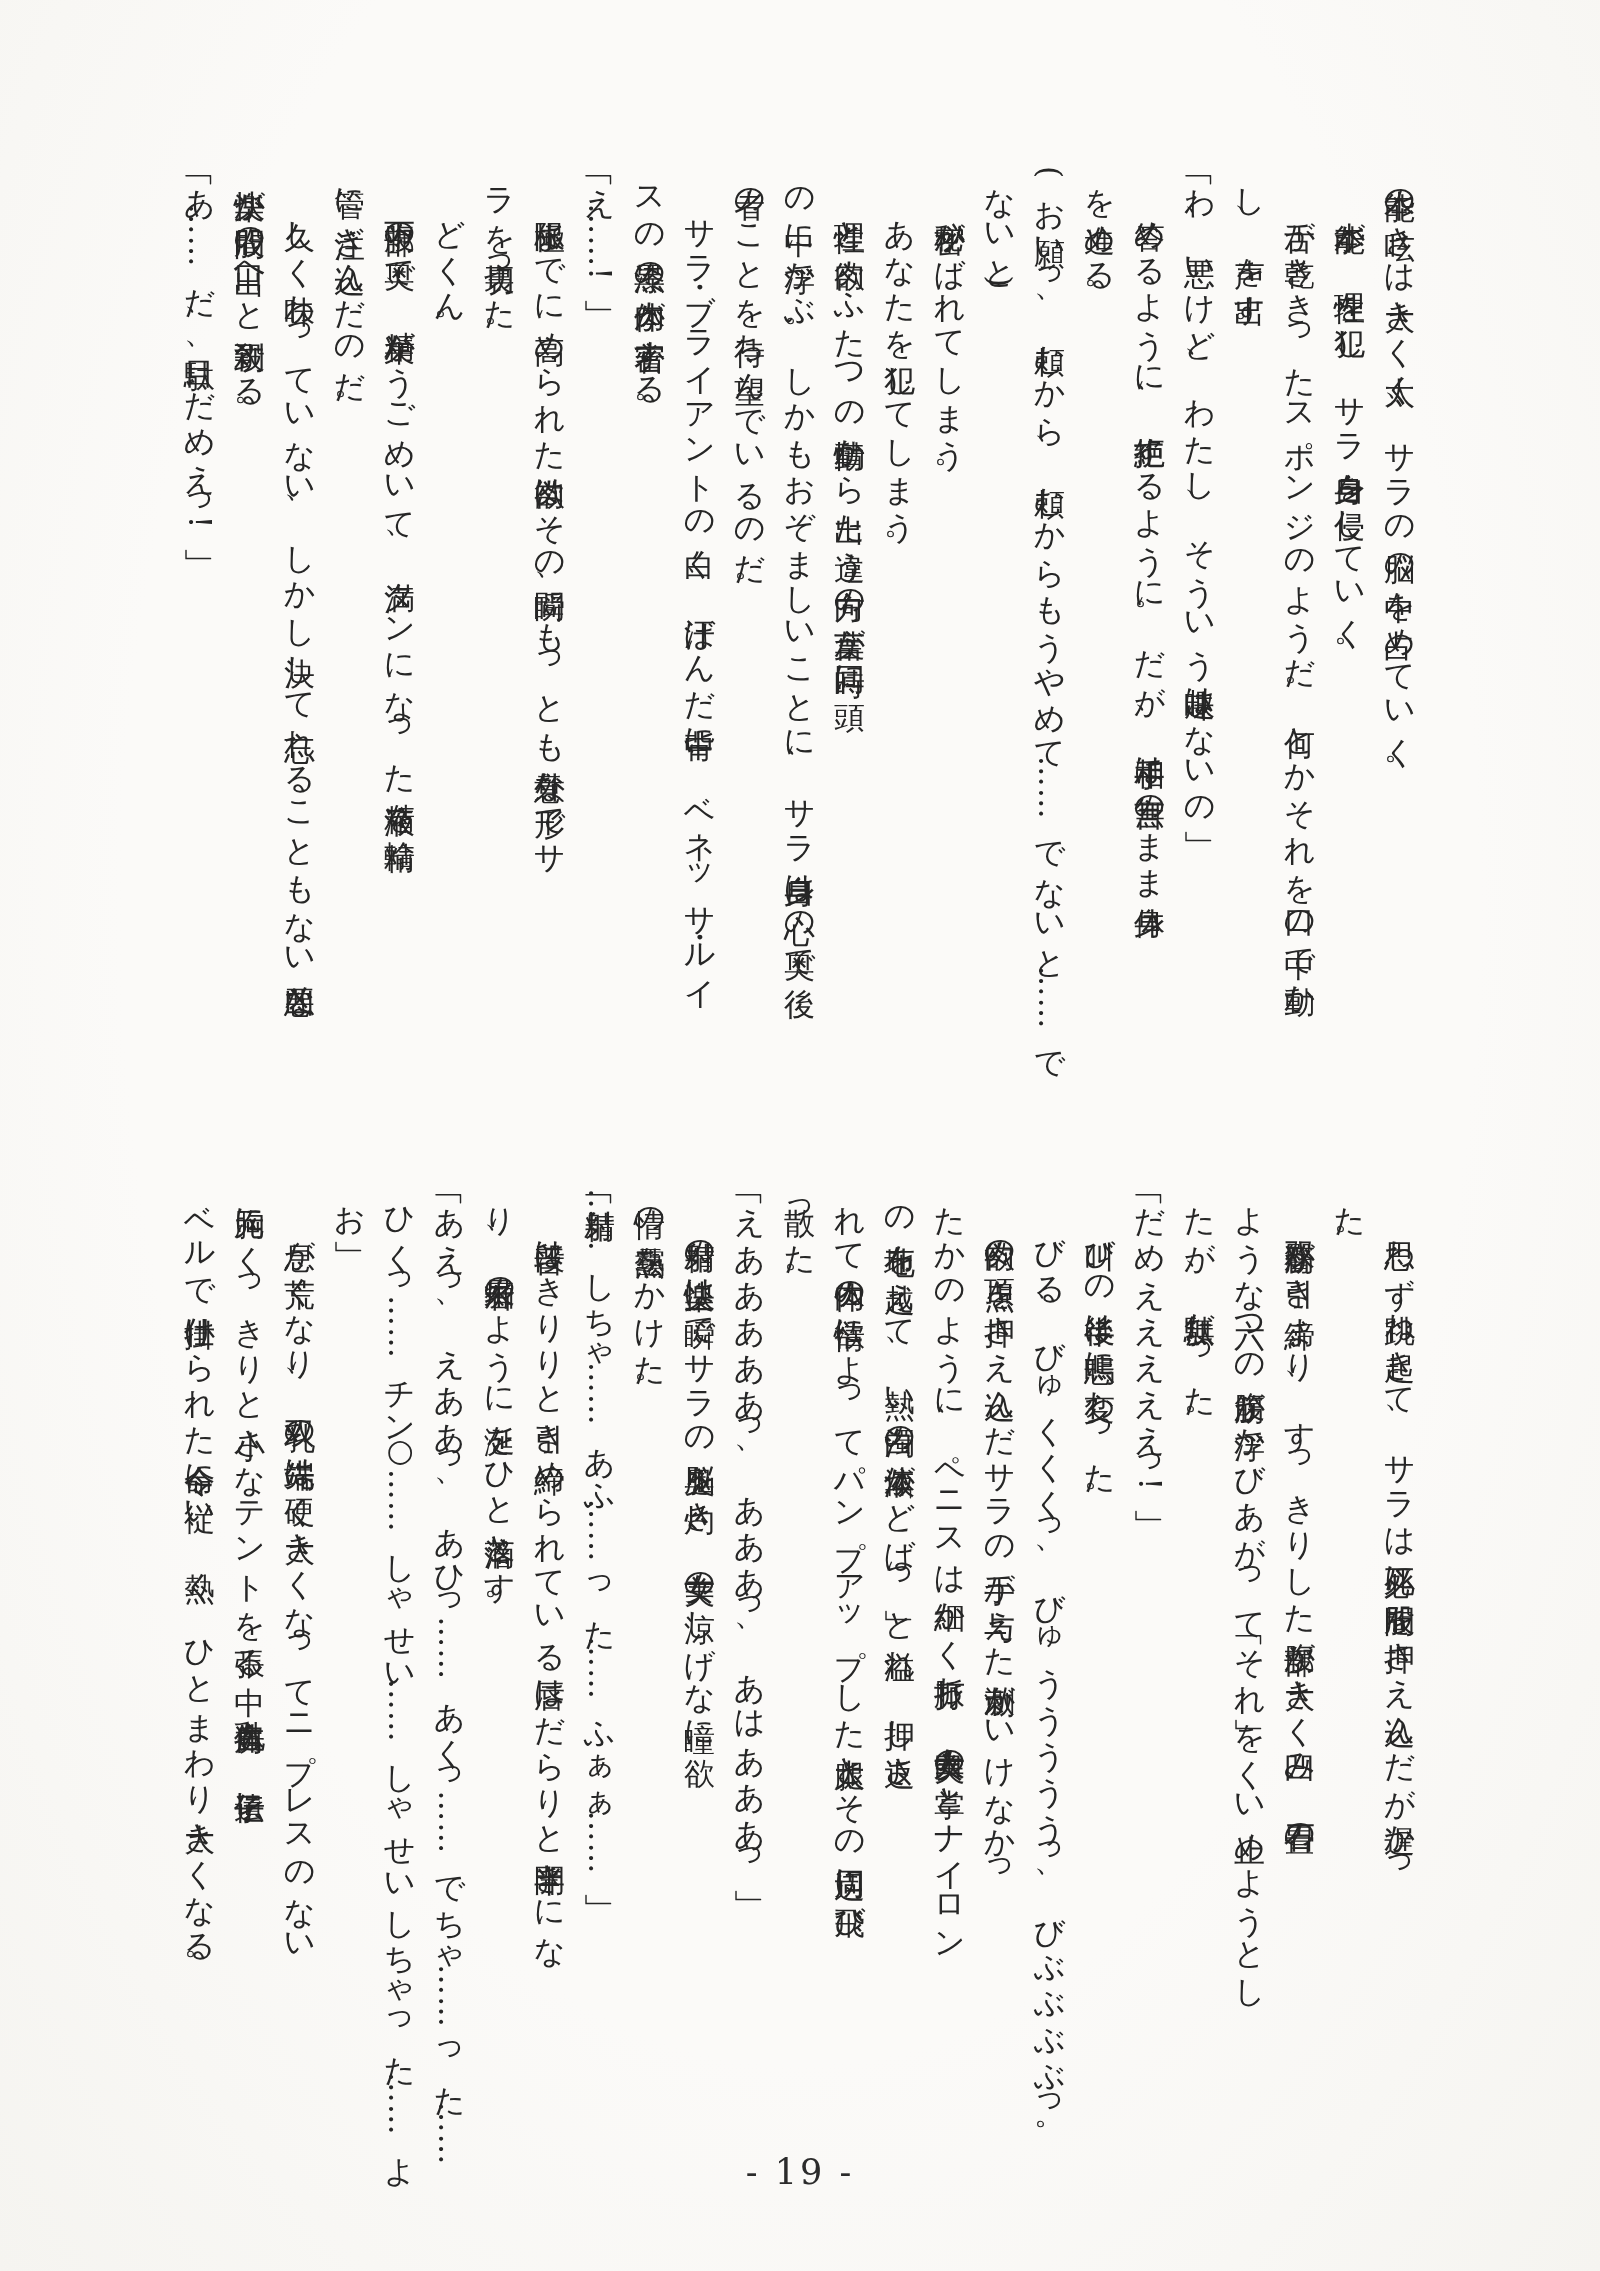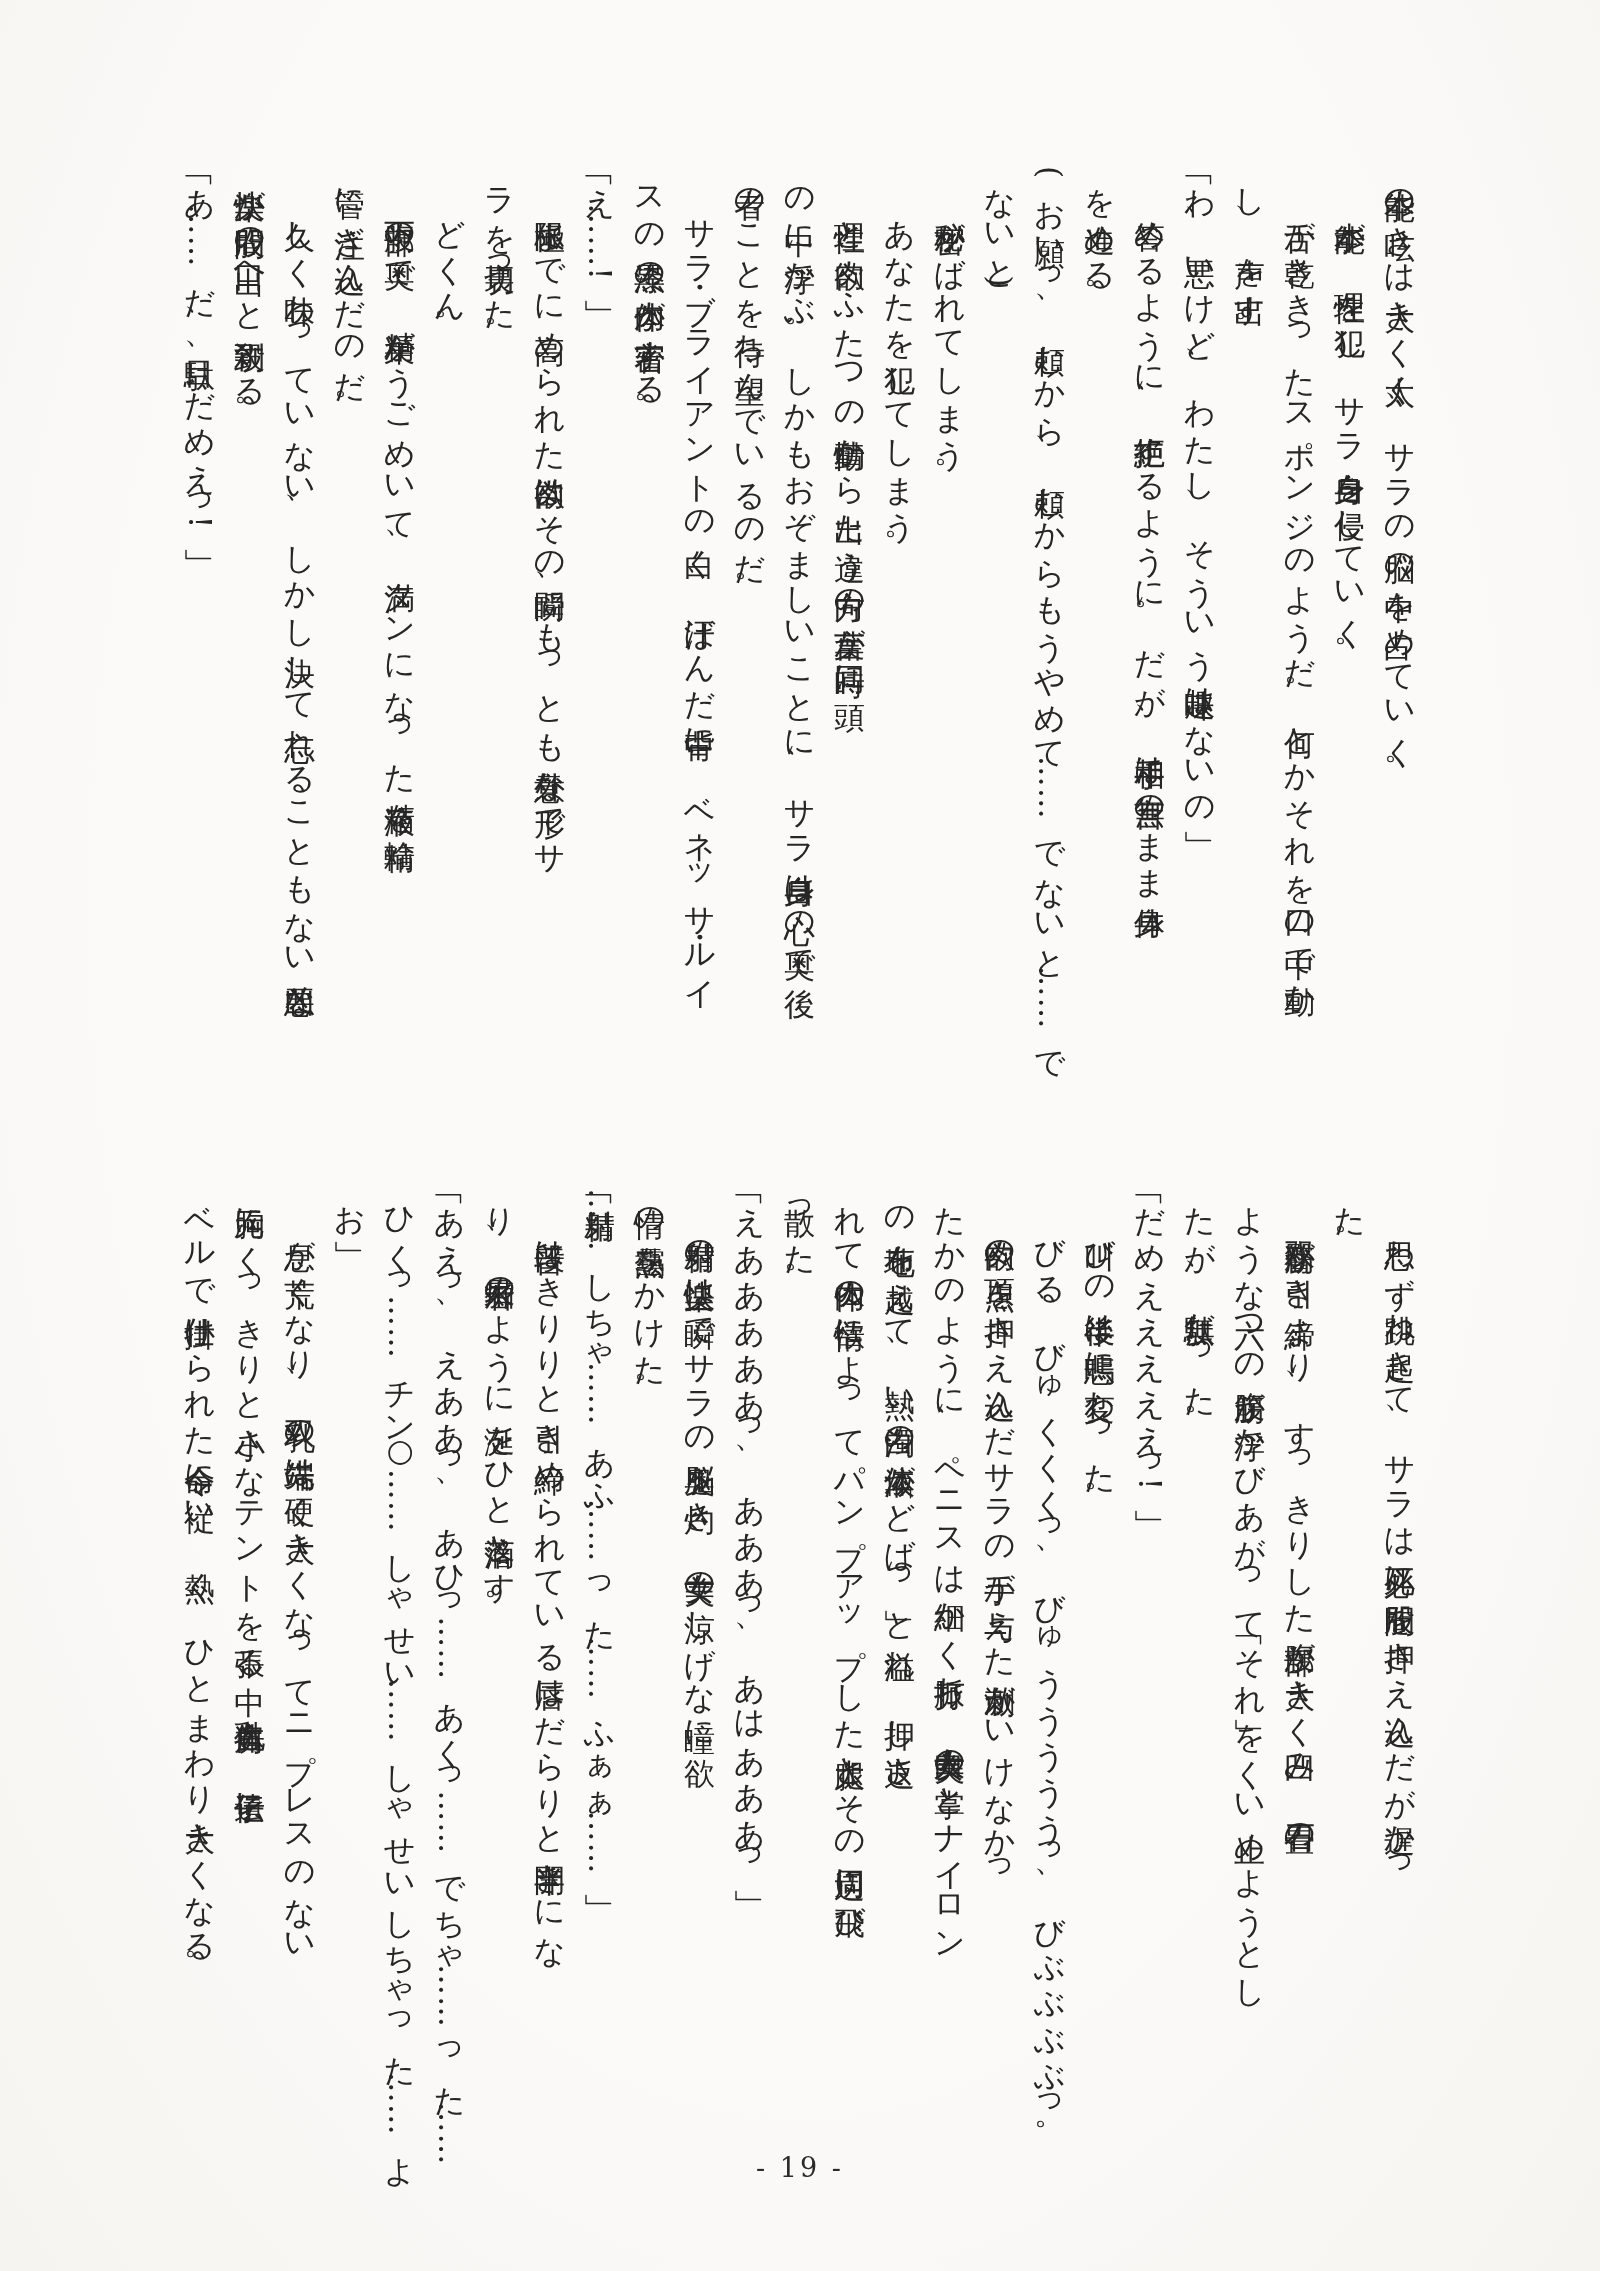--- a/index.html
+++ b/index.html
@@ -30,21 +30,21 @@
     line-height: 50px;
     white-space: nowrap;
   }
   .tline.indent { text-indent: 32px; }
   .page-number {
     position: absolute;
     top: 2152px;
     left: 0;
     width: 100%;
     text-align: center;
-    font-size: 27px;
+    font-size: 35px;
     letter-spacing: 3px;
     color: #2b2b2b;
   }
 </style>
 </head>
 <body>
 
 <div class="page">
   <div class="vblock top-block">
       <div class="tline">本能の呟きは大きく太く、サラの脳の中を占めていく。</div>

